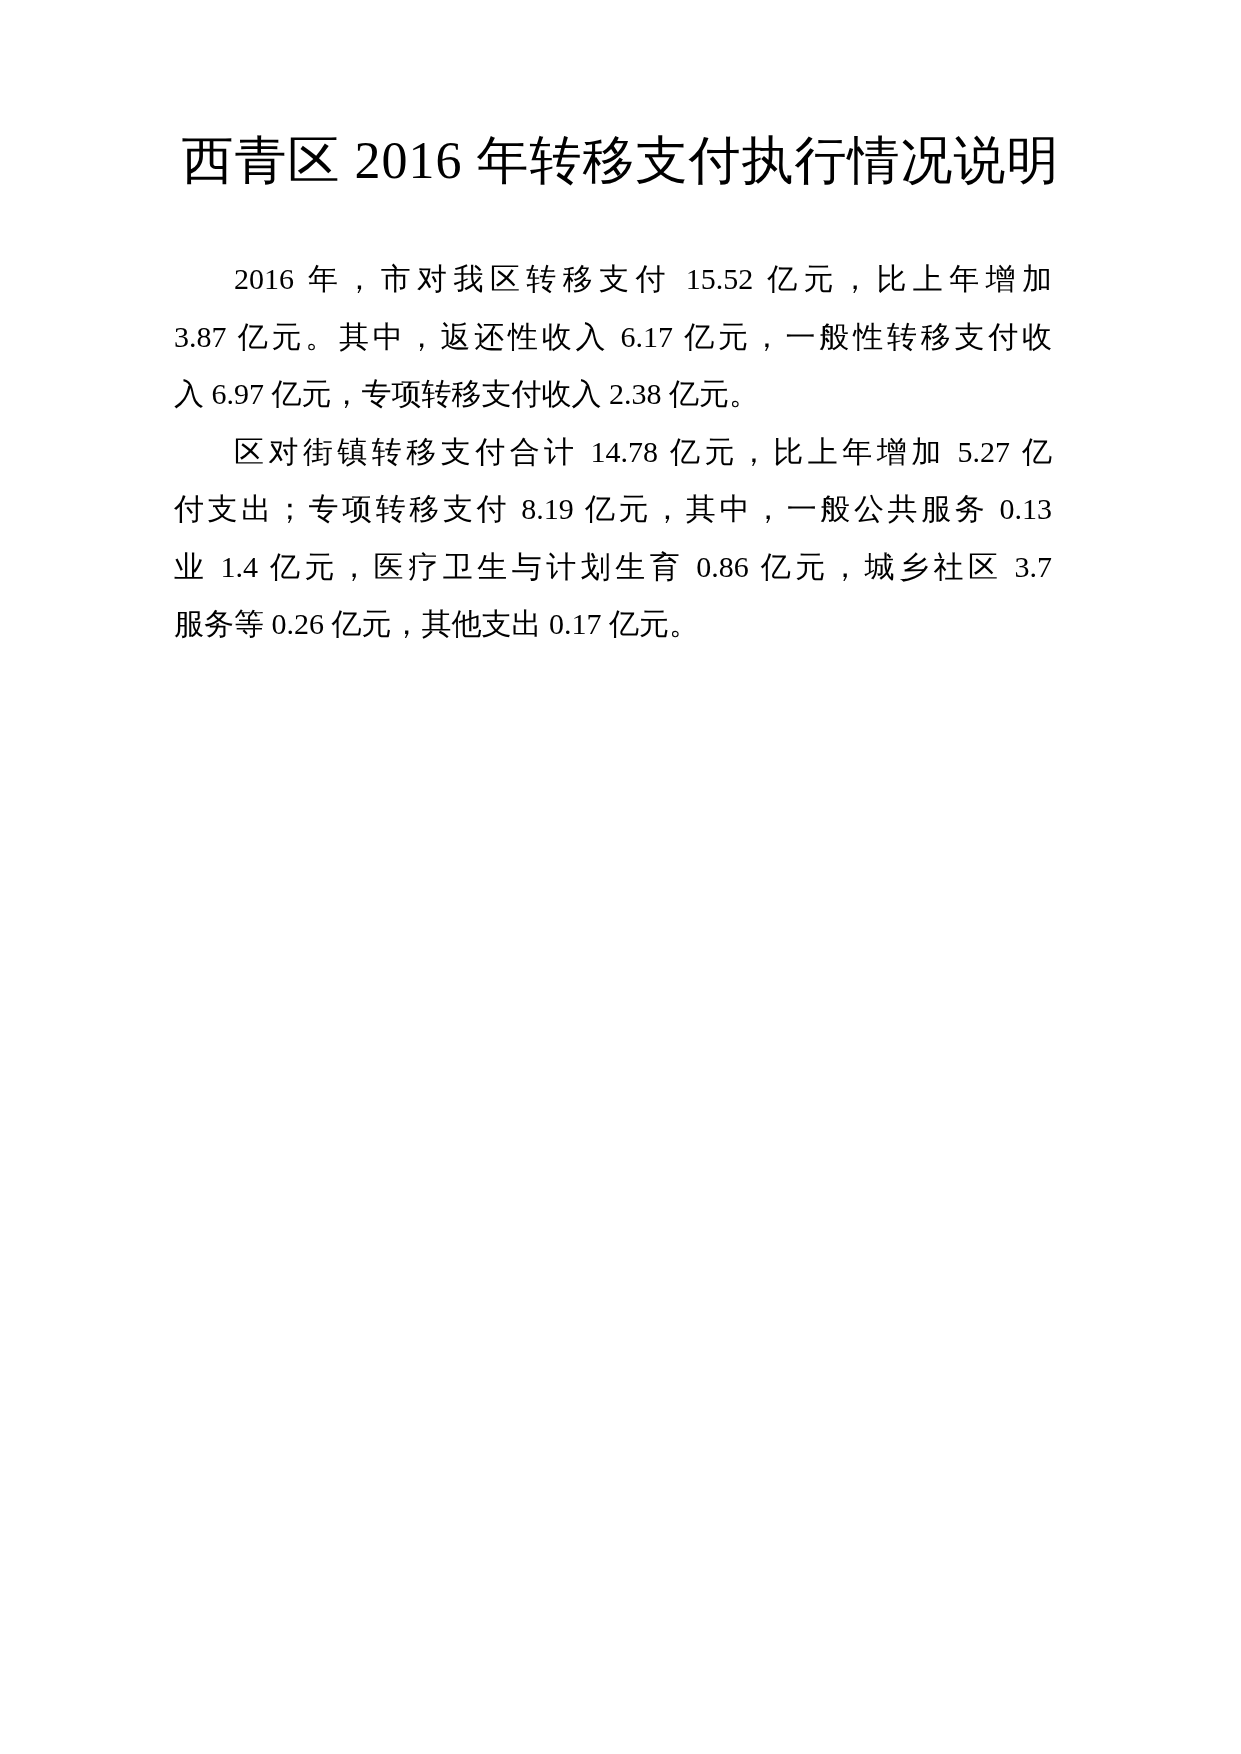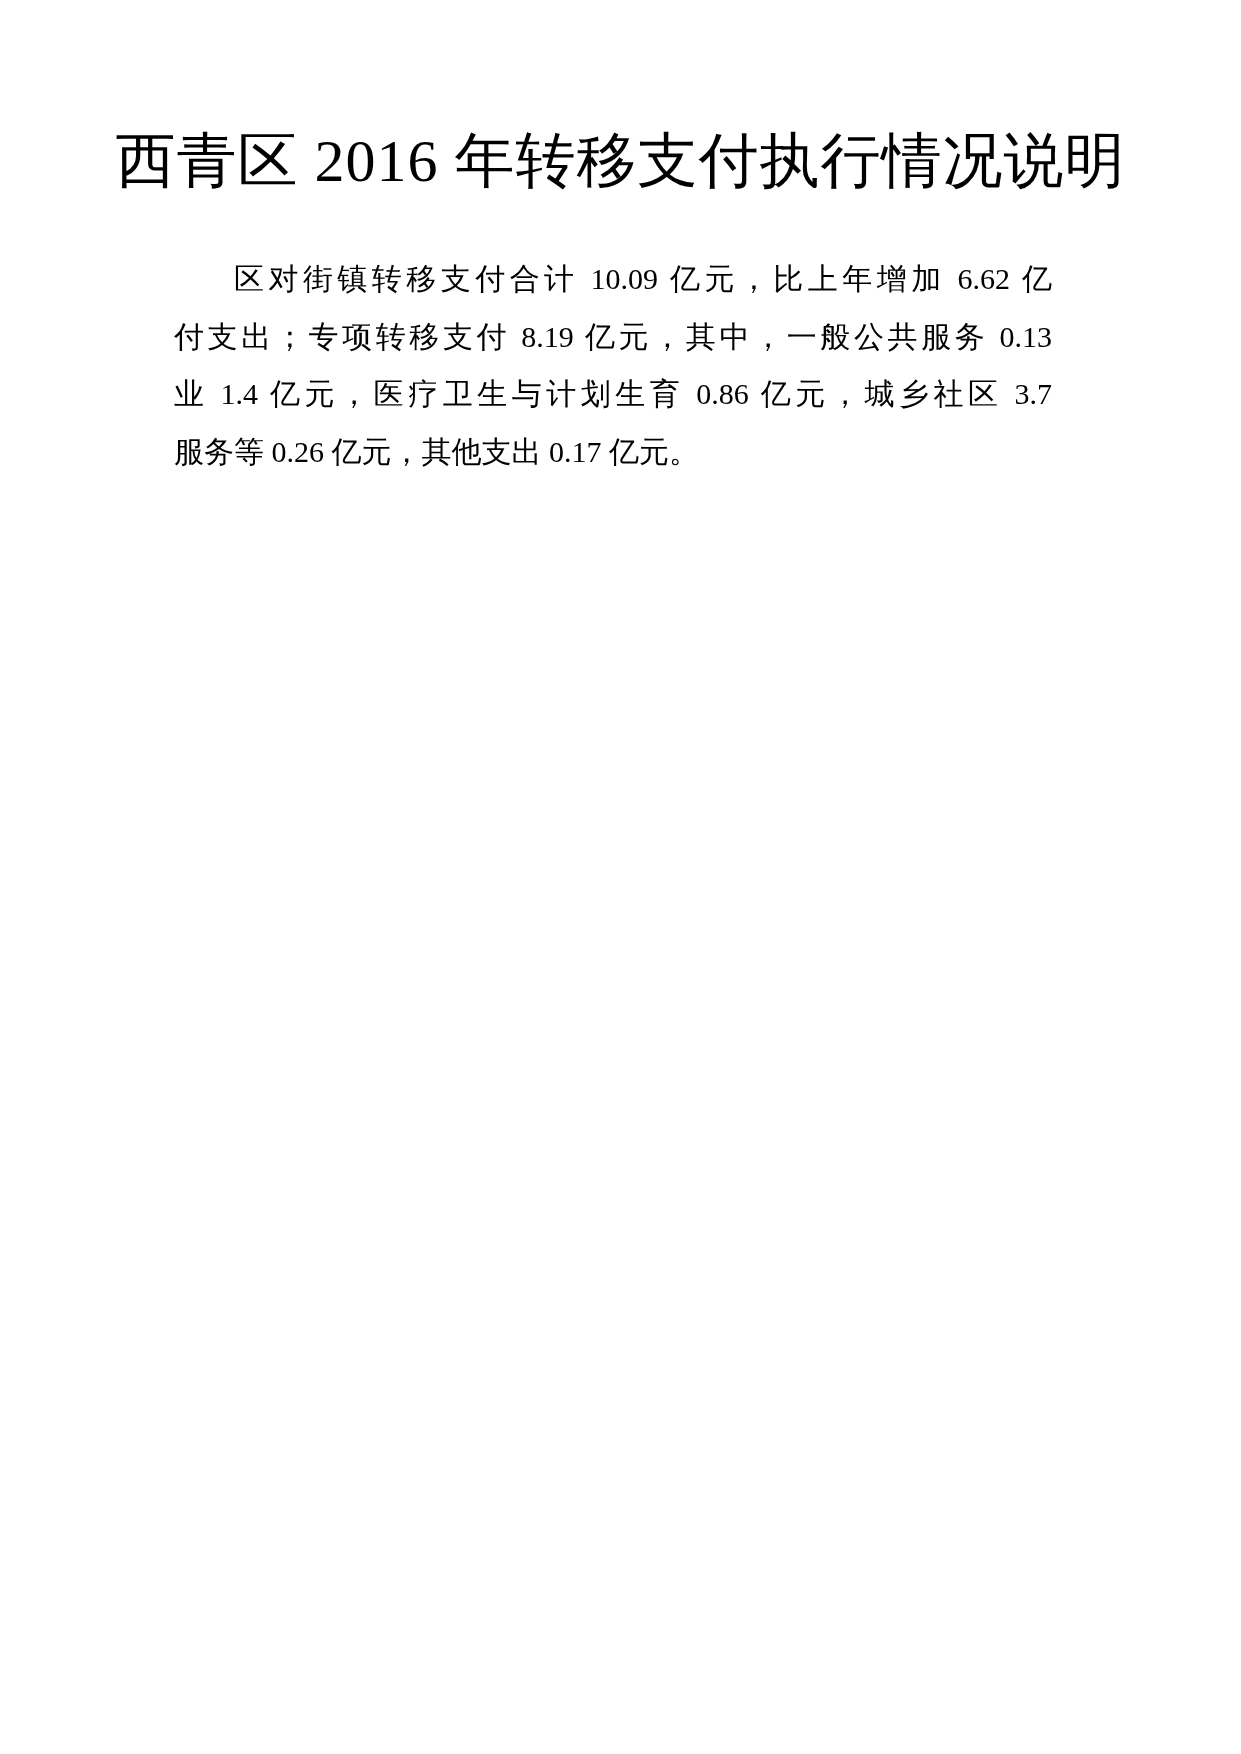--- a/index.html
+++ b/index.html
@@ -14,21 +14,21 @@
     background: #ffffff;
     color: #000000;
     font-family: "Liberation Serif", "DejaVu Serif", serif;
     box-sizing: border-box;
     padding-top: 128px;
     overflow: hidden;
   }
   .doc-title {
     width: 1241px;
     text-align: center;
-    font-size: 60px;
+    font-size: 52px;
     line-height: 66px;
     font-weight: 400;
     letter-spacing: 1px;
     white-space: nowrap;
   }
   .doc-content {
     margin: 56px 189px 0 174px; 
     font-size: 30px;
     line-height: 57.5px;
   }
@@ -47,22 +47,27 @@
 </style>
 </head>
 <body>
 
 <div class="page">
 
   <div class="doc-title">西青区 2016 年转移支付执行情况说明</div>
 
   <div class="doc-content">
 
+    <div>
+      <div class="text-line para-first">2016 年，市对我区转移支付 15.52 亿元，比上年增加</div>
+      <div class="text-line">3.87 亿元。其中，返还性收入 6.17 亿元，一般性转移支付收</div>
+      <div class="text-line para-last">入 6.97 亿元，专项转移支付收入 2.38 亿元。</div>
+    </div>
 
     <div>
-      <div class="text-line para-first">区对街镇转移支付合计 10.09 亿元，比上年增加 6.62 亿</div>
+      <div class="text-line para-first">区对街镇转移支付合计 14.78 亿元，比上年增加 5.27 亿</div>
       <div class="text-line">付支出；专项转移支付 8.19 亿元，其中，一般公共服务 0.13</div>
       <div class="text-line">业 1.4 亿元，医疗卫生与计划生育 0.86 亿元，城乡社区 3.7</div>
       <div class="text-line para-last">服务等 0.26 亿元，其他支出 0.17 亿元。</div>
     </div>
 
   </div>
 </div>
 
 </body></html>

